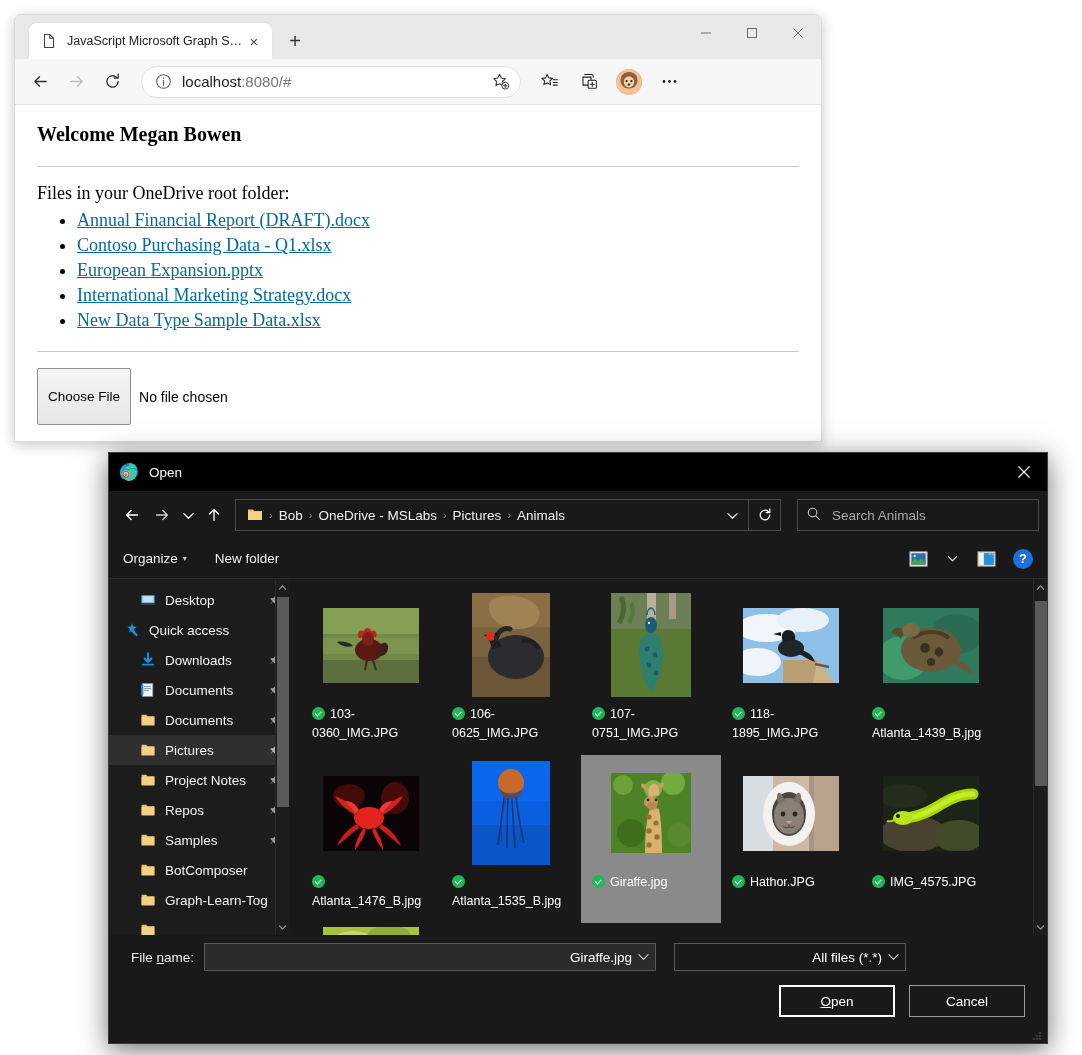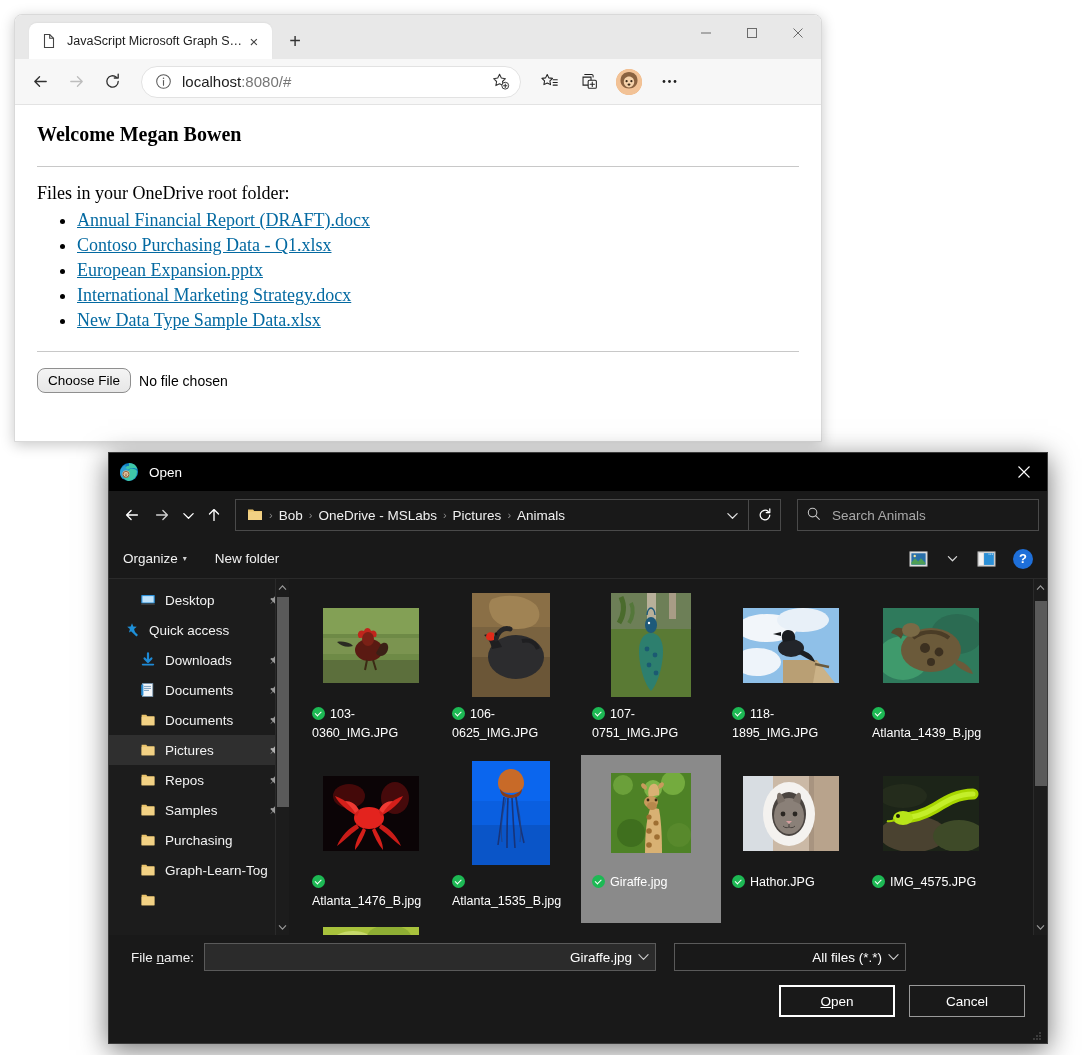--- a/index.html
+++ b/index.html
@@ -112,22 +112,22 @@
     border: none; border-top: 1px solid #c8c8c8;
     margin: 20px 0 16px 0;
   }
   .page p.lead { margin: 0 0 6px 0; font-size: 18px; color: #000; }
   .page ul { margin: 4px 0 0 0; padding-left: 40px; }
   .page li { font-size: 18px; margin: 0 0 4px 0; }
   .page li a { color: #0369a1; text-decoration: underline; }
   .filepicker-row { display: flex; align-items: center; margin-top: 6px; font-family: "Liberation Sans", sans-serif; }
   .choose-btn {
     background: linear-gradient(#f4f4f4,#e7e7e7);
-    border: 1px solid #8f8f8f; border-radius: 8px;
-    padding: 4px 10px; font-size: 13.5px; color: #000;
+    border: 1px solid #8f8f8f; border-radius: 2px;
+    padding: 20px 10px; font-size: 13.5px; color: #000;
   }
   .nofile { font-size: 14px; color: #000; margin-left: 8px; }
 
   
   #dialog {
     position: absolute; left: 108px; top: 452px;
     width: 940px; height: 592px;
     background: #e5e5e5;
     border: 1px solid #3a3a3a;
     box-shadow: 0 6px 26px rgba(0,0,0,0.55);
@@ -611,20 +611,34 @@
                 </svg>
             </span>
             <span class="tree-label">Pictures</span>
             <span class="pin">
               <svg width="13" height="13" viewBox="0 0 14 14">
                   <path d="M9.2 1.6l3.2 3.2-1.4 1.4-.6-.2-2.8 2.8.3 1.9-1.1 1.1-2.5-2.5L2 11.6l-.4-.4 2.3-2.3-2.5-2.5L2.5 5.3l1.9.3L7.2 2.8l-.2-.6z" fill="#b0b0b0"></path>
                 </svg>
             </span>
           </div>
 
+          <div class="tree-row lvl1">
+            <span class="tree-ico">
+              <svg width="16" height="16" viewBox="0 0 16 16">
+                  <path d="M1.6 2.8h4.6l1.2 1.5H14.4v9H1.6z" fill="#e9c36a"></path>
+                  <path d="M1.6 4.8h12.8v8.5H1.6z" fill="#f2d184"></path>
+                </svg>
+            </span>
+            <span class="tree-label">Project Notes</span>
+            <span class="pin">
+              <svg width="13" height="13" viewBox="0 0 14 14">
+                  <path d="M9.2 1.6l3.2 3.2-1.4 1.4-.6-.2-2.8 2.8.3 1.9-1.1 1.1-2.5-2.5L2 11.6l-.4-.4 2.3-2.3-2.5-2.5L2.5 5.3l1.9.3L7.2 2.8l-.2-.6z" fill="#9a9a9a"></path>
+                </svg>
+            </span>
+          </div>
 
           <div class="tree-row lvl1">
             <span class="tree-ico">
               <svg width="16" height="16" viewBox="0 0 16 16">
                   <path d="M1.6 2.8h4.6l1.2 1.5H14.4v9H1.6z" fill="#e9c36a"></path>
                   <path d="M1.6 4.8h12.8v8.5H1.6z" fill="#f2d184"></path>
                 </svg>
             </span>
             <span class="tree-label">Repos</span>
             <span class="pin">
@@ -649,21 +663,21 @@
             </span>
           </div>
 
           <div class="tree-row lvl1">
             <span class="tree-ico">
               <svg width="16" height="16" viewBox="0 0 16 16">
                   <path d="M1.6 2.8h4.6l1.2 1.5H14.4v9H1.6z" fill="#e9c36a"></path>
                   <path d="M1.6 4.8h12.8v8.5H1.6z" fill="#f2d184"></path>
                 </svg>
             </span>
-            <span class="tree-label">Purchasing</span>
+            <span class="tree-label">BotComposer</span>
           </div>
 
           <div class="tree-row lvl1">
             <span class="tree-ico">
               <svg width="16" height="16" viewBox="0 0 16 16">
                   <path d="M1.6 2.8h4.6l1.2 1.5H14.4v9H1.6z" fill="#e9c36a"></path>
                   <path d="M1.6 4.8h12.8v8.5H1.6z" fill="#f2d184"></path>
                 </svg>
             </span>
             <span class="tree-label">Graph-Learn-Tog</span>

